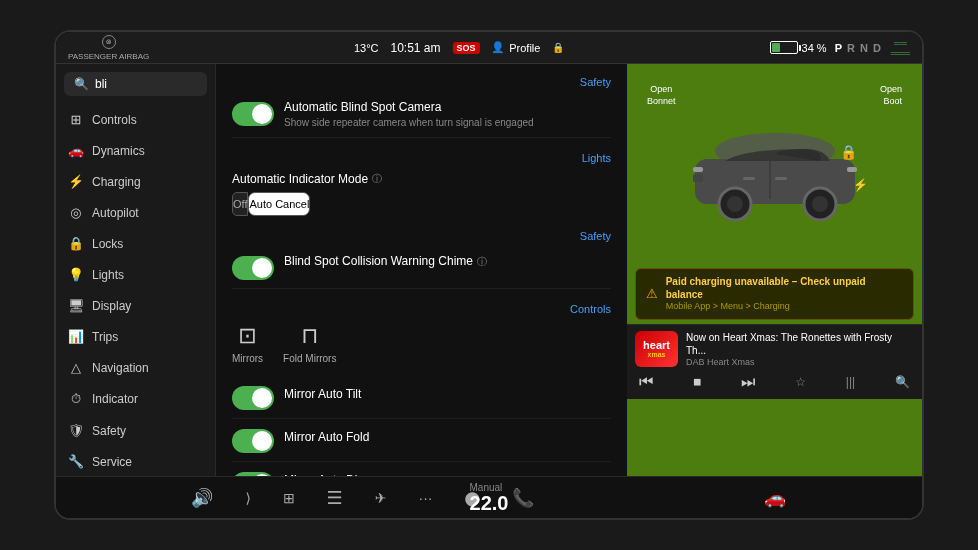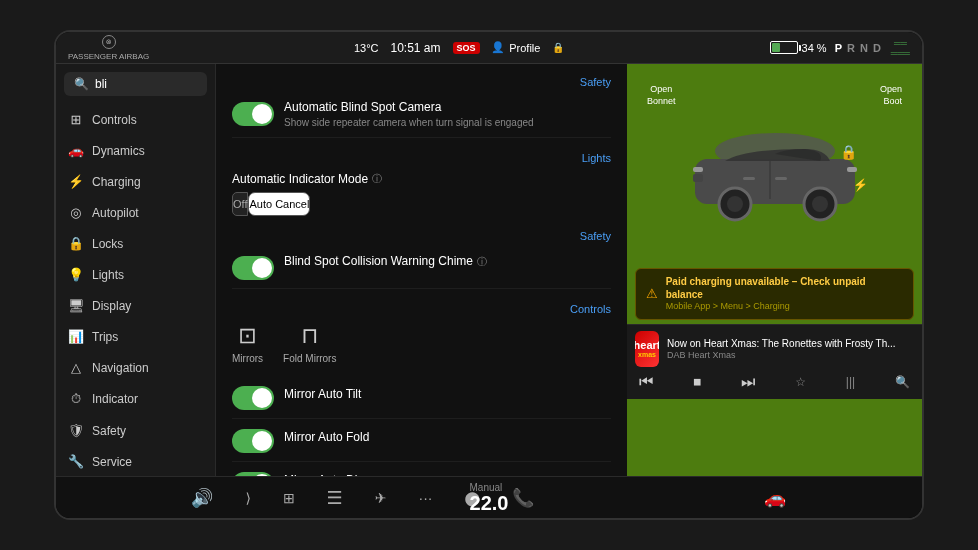--- a/index.html
+++ b/index.html
@@ -178,21 +178,21 @@
 
     
     .music-player {
       background: #1a1a1a; border-top: 1px solid #2a2a2a;
       margin: 4px 0 0; padding: 6px 8px;
     }
     .music-info-row {
       display: flex; align-items: center; gap: 8px; margin-bottom: 4px;
     }
     .heart-logo {
-      width: 24px; height: 36px; background: linear-gradient(135deg, #cc0000, #ff3333);
+      width: 43px; height: 36px; background: linear-gradient(135deg, #cc0000, #ff3333);
       border-radius: 6px; display: flex; align-items: center; justify-content: center;
       color: #fff; font-size: 10px; font-weight: bold; flex-shrink: 0;
       position: relative; overflow: hidden;
     }
     .heart-logo-text { font-size: 11px; font-weight: bold; line-height: 1; }
     .heart-xmas { font-size: 7px; color: #ffcc00; }
     .music-title { font-size: 10px; color: #fff; line-height: 1.3; }
     .music-station { font-size: 9px; color: #888; }
     .music-controls {
       display: flex; align-items: center; gap: 14px; padding: 2px 4px;

